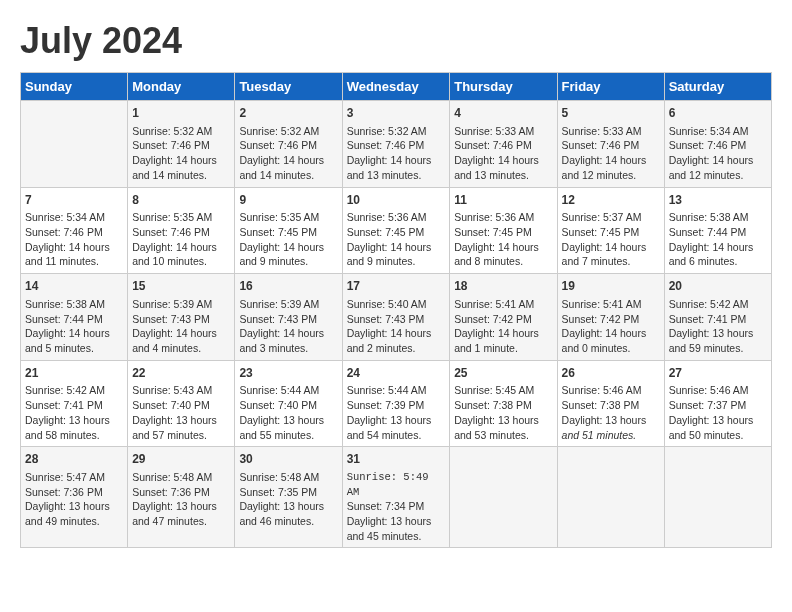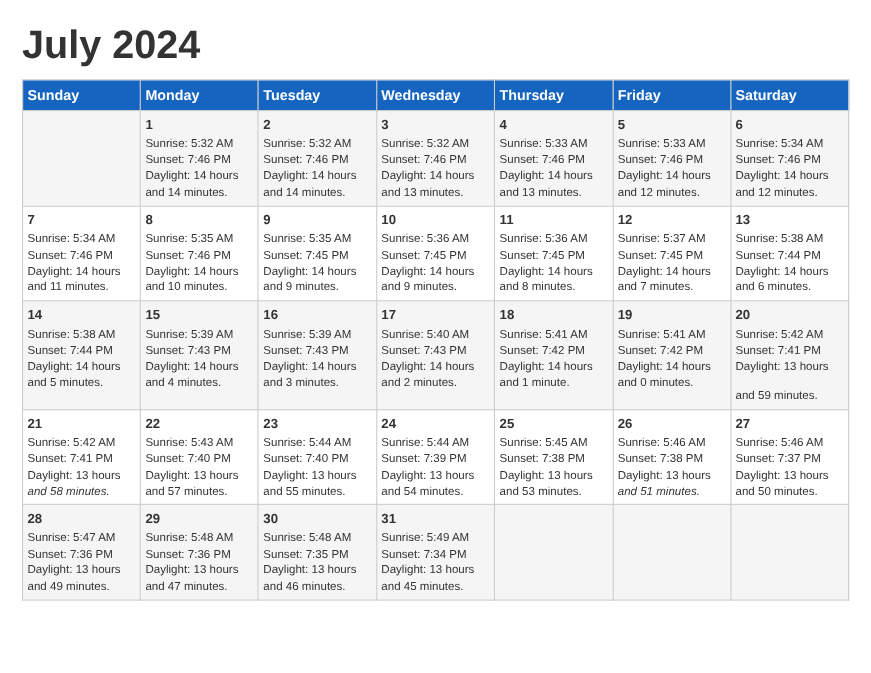--- a/index.html
+++ b/index.html
@@ -245,30 +245,30 @@
           <span style="display: block;">Sunrise: 5:41 AM</span>
           <span style="display: block;">Sunset: 7:42 PM</span>
           <span style="display: block;">Daylight: 14 hours</span>
           <span style="display: block;">and 0 minutes.</span>
         </td>
         <td>
           <span class="day-number">20</span>
           <span style="display: block;">Sunrise: 5:42 AM</span>
           <span style="display: block;">Sunset: 7:41 PM</span>
           <span style="display: block;">Daylight: 13 hours</span>
-          <span style="display: block; margin-top: 12px;">and 59 minutes.</span>
+          <span style="display: block;">and 59 minutes.</span>
         </td>
       </tr>
       <tr>
         <td>
           <span class="day-number">21</span>
           <span style="display: block;">Sunrise: 5:42 AM</span>
           <span style="display: block;">Sunset: 7:41 PM</span>
           <span style="display: block;">Daylight: 13 hours</span>
-          <span style="display: block; font-style: italic;">and 58 minutes.</span>
+          <span style="display: block;">and 58 minutes.</span>
         </td>
         <td>
           <span class="day-number">22</span>
           <span style="display: block;">Sunrise: 5:43 AM</span>
           <span style="display: block;">Sunset: 7:40 PM</span>
           <span style="display: block;">Daylight: 13 hours</span>
           <span style="display: block;">and 57 minutes.</span>
         </td>
         <td>
           <span class="day-number">23</span>
@@ -323,21 +323,21 @@
         </td>
         <td>
           <span class="day-number">30</span>
           <span style="display: block;">Sunrise: 5:48 AM</span>
           <span style="display: block;">Sunset: 7:35 PM</span>
           <span style="display: block;">Daylight: 13 hours</span>
           <span style="display: block;">and 46 minutes.</span>
         </td>
         <td>
           <span class="day-number">31</span>
-          <span style="display: block;">Sunrise: 5:49 AM</span>
+          <span style="display: block; font-family: Liberation Mono, monospace;">Sunrise: 5:49 AM</span>
           <span style="display: block;">Sunset: 7:34 PM</span>
           <span style="display: block;">Daylight: 13 hours</span>
           <span style="display: block;">and 45 minutes.</span>
         </td>
         <td class="empty-cell"></td>
         <td class="empty-cell"></td>
         <td class="empty-cell"></td>
       </tr>
     </tbody>
 </table>

